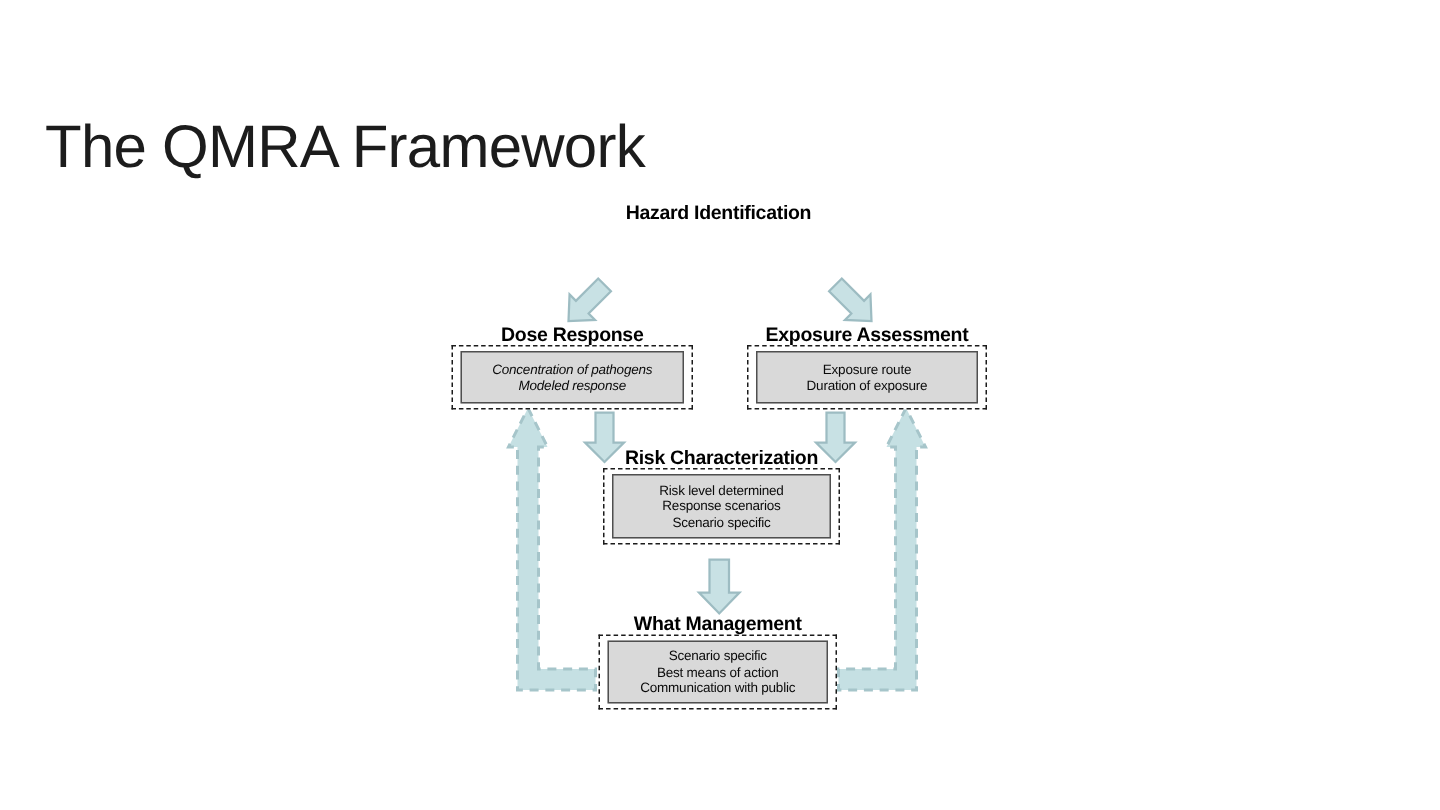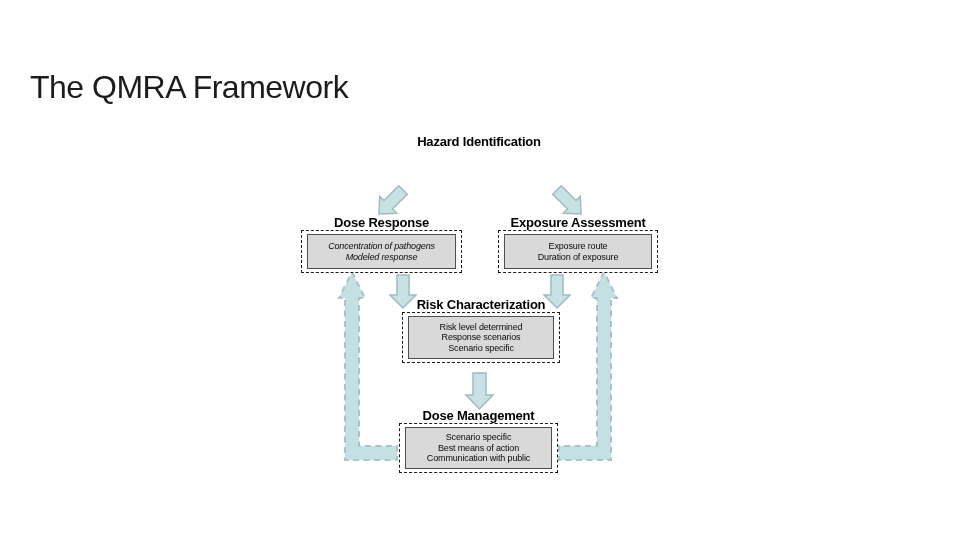--- a/index.html
+++ b/index.html
@@ -3,21 +3,21 @@
 <meta charset="utf-8">
 <style>
   html,body{margin:0;padding:0;}
   body{
     width:960px;height:540px;background:#ffffff;
     font-family:"Liberation Sans","DejaVu Sans",sans-serif;
     position:relative;overflow:hidden;
   }
   .slide-title{
     position:absolute;left:30px;top:48px;
-    font-size:32px;line-height:1.15;font-weight:400;
+    font-size:40px;line-height:1.15;font-weight:400;
     color:#1c1c1c;letter-spacing:-0.5px;
   }
   .diagram{position:absolute;left:0;top:0;width:960px;height:540px;}
   .arrow-layer{position:absolute;left:0;top:0;width:960px;height:540px;}
   .node{position:absolute;}
   .node-title{
     text-align:center;font-weight:bold;font-size:13px;line-height:12px;
     color:#000;margin-bottom:1px;letter-spacing:-0.2px;white-space:nowrap;
   }
   .node-box{
@@ -98,21 +98,21 @@
     <div class="node-box">
       <div class="node-inner">
         <div class="node-line">Risk level determined</div>
         <div class="node-line">Response scenarios</div>
         <div class="node-line">Scenario specific</div>
       </div>
     </div>
   </div>
 
   <div class="node" id="node-riskmgmt">
-    <div class="node-title">Dose Management</div>
+    <div class="node-title">What Management</div>
     <div class="node-box">
       <div class="node-inner">
         <div class="node-line">Scenario specific</div>
         <div class="node-line">Best means of action</div>
         <div class="node-line">Communication with public</div>
       </div>
     </div>
   </div>
 
 </div>

